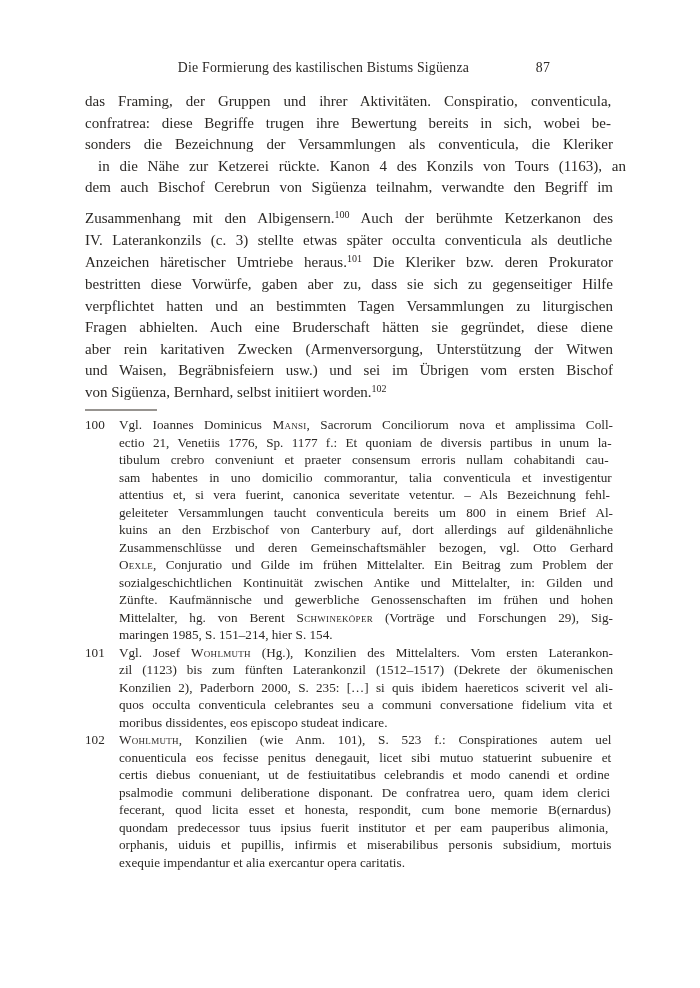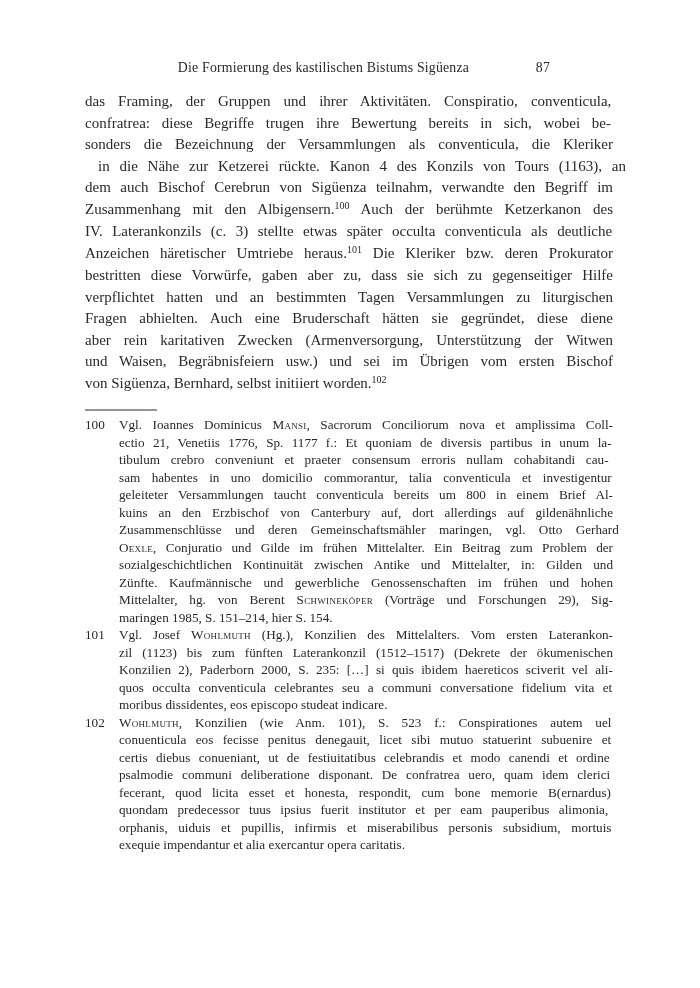--- a/index.html
+++ b/index.html
@@ -56,43 +56,44 @@
     <span class="title">Die Formierung des kastilischen Bistums Sigüenza</span>
     <span class="pageno">87</span>
   </div>
 
   <div class="textblock bodytext">
       <div class="jline" style="word-spacing: 9.34px;"><span class="measure"><span class="seg-r">das Framing, der Gruppen und ihrer Aktivitäten. </span><span class="seg-i">Conspiratio</span><span class="seg-r">, </span><span class="seg-i">conventicula</span><span class="seg-r">,</span></span></div>
       <div class="jline" style="word-spacing: 8.02px;"><span class="measure"><span class="seg-i">confratrea</span><span class="seg-r">: diese Begriffe trugen ihre Bewertung bereits in sich, wobei be-</span></span></div>
       <div class="jline" style="word-spacing: 9.23px;"><span class="measure"><span class="seg-r">sonders die Bezeichnung der Versammlungen als </span><span class="seg-i">conventicula</span><span class="seg-r">, die Kleriker</span></span></div>
       <div class="jline" style="word-spacing: 6.06px; margin-left: 13px;"><span class="measure"><span class="seg-r">in die Nähe zur Ketzerei rückte. Kanon 4 des Konzils von Tours (1163), an</span></span></div>
       <div class="jline" style="word-spacing: 5.72px;"><span class="measure"><span class="seg-r">dem auch Bischof Cerebrun von Sigüenza teilnahm, verwandte den Begriff im</span></span></div>
-      <div class="jline" style="word-spacing: 8.15px;"><span class="measure"><span class="seg-r">Zusammenhang mit den Albigensern.</span><span class="seg-sup">100</span><span class="seg-r"> Auch der berühmte Ketzerkanon des</span></span></div>
+      <div class="jline" style="word-spacing: 8.15px; margin-top: 9px;"><span class="measure"><span class="seg-r">Zusammenhang mit den Albigensern.</span><span class="seg-sup">100</span><span class="seg-r"> Auch der berühmte Ketzerkanon des</span></span></div>
       <div class="jline" style="word-spacing: 5.76px;"><span class="measure"><span class="seg-r">IV. Laterankonzils (c. 3) stellte etwas später </span><span class="seg-i">occulta conventicula</span><span class="seg-r"> als deutliche</span></span></div>
       <div class="jline" style="word-spacing: 7.08px;"><span class="measure"><span class="seg-r">Anzeichen häretischer Umtriebe heraus.</span><span class="seg-sup">101</span><span class="seg-r"> Die Kleriker bzw. deren Prokurator</span></span></div>
       <div class="jline" style="word-spacing: 6.28px;"><span class="measure"><span class="seg-r">bestritten diese Vorwürfe, gaben aber zu, dass sie sich zu gegenseitiger Hilfe</span></span></div>
       <div class="jline" style="word-spacing: 8.44px;"><span class="measure"><span class="seg-r">verpflichtet hatten und an bestimmten Tagen Versammlungen zu liturgischen</span></span></div>
       <div class="jline" style="word-spacing: 8.82px;"><span class="measure"><span class="seg-r">Fragen abhielten. Auch eine Bruderschaft hätten sie gegründet, diese diene</span></span></div>
       <div class="jline" style="word-spacing: 9.31px;"><span class="measure"><span class="seg-r">aber rein karitativen Zwecken (Armenversorgung, Unterstützung der Witwen</span></span></div>
       <div class="jline" style="word-spacing: 7.97px;"><span class="measure"><span class="seg-r">und Waisen, Begräbnisfeiern usw.) und sei im Übrigen vom ersten Bischof</span></span></div>
       <div class="jline endline"><span class="measure"><span class="seg-r">von Sigüenza, Bernhard, selbst initiiert worden.</span><span class="seg-sup">102</span></span></div>
     </div>
 
   <div class="fnrule"></div>
 
   <div class="textblock footnotes">
       <div class="footnote">
         <span class="fn-num">100</span>
         <div class="jline" style="word-spacing: 7.17px;"><span class="measure"><span class="seg-r">Vgl. Ioannes Dominicus </span><span class="seg-sc">Mansi</span><span class="seg-r">, Sacrorum Conciliorum nova et amplissima Coll-</span></span></div>
         <div class="jline" style="word-spacing: 4.99px;"><span class="measure"><span class="seg-r">ectio 21, Venetiis 1776, Sp. 1177 f.: </span><span class="seg-i">Et quoniam de diversis partibus in unum la-</span></span></div>
         <div class="jline" style="word-spacing: 7.4px;"><span class="measure"><span class="seg-i">tibulum crebro conveniunt et praeter consensum erroris nullam cohabitandi cau-</span></span></div>
         <div class="jline" style="word-spacing: 8.09px;"><span class="measure"><span class="seg-i">sam habentes in uno domicilio commorantur, talia conventicula et investigentur</span></span></div>
+        <div class="jline" style="word-spacing: 6.02px;"><span class="measure"><span class="seg-i">attentius et, si vera fuerint, canonica severitate vetentur.</span><span class="seg-r"> – Als Bezeichnung fehl-</span></span></div>
         <div class="jline" style="word-spacing: 6.87px;"><span class="measure"><span class="seg-r">geleiteter Versammlungen taucht </span><span class="seg-i">conventicula</span><span class="seg-r"> bereits um 800 in einem Brief Al-</span></span></div>
         <div class="jline" style="word-spacing: 7.69px;"><span class="measure"><span class="seg-r">kuins an den Erzbischof von Canterbury auf, dort allerdings auf gildenähnliche</span></span></div>
-        <div class="jline" style="word-spacing: 10.04px;"><span class="measure"><span class="seg-r">Zusammenschlüsse und deren Gemeinschaftsmähler maringen, vgl. Otto Gerhard</span></span></div>
+        <div class="jline" style="word-spacing: 10.04px;"><span class="measure"><span class="seg-r">Zusammenschlüsse und deren Gemeinschaftsmähler bezogen, vgl. Otto Gerhard</span></span></div>
         <div class="jline" style="word-spacing: 6.09px;"><span class="measure"><span class="seg-sc">Oexle</span><span class="seg-r">, Conjuratio und Gilde im frühen Mittelalter. Ein Beitrag zum Problem der</span></span></div>
         <div class="jline" style="word-spacing: 7.84px;"><span class="measure"><span class="seg-r">sozialgeschichtlichen Kontinuität zwischen Antike und Mittelalter, in: Gilden und</span></span></div>
         <div class="jline" style="word-spacing: 8.33px;"><span class="measure"><span class="seg-r">Zünfte. Kaufmännische und gewerbliche Genossenschaften im frühen und hohen</span></span></div>
         <div class="jline" style="word-spacing: 8.63px;"><span class="measure"><span class="seg-r">Mittelalter, hg. von Berent </span><span class="seg-sc">Schwineköper</span><span class="seg-r"> (Vorträge und Forschungen 29), Sig-</span></span></div>
         <div class="jline endline"><span class="measure"><span class="seg-r">maringen 1985, S. 151–214, hier S. 154.</span></span></div>
       </div>
       <div class="footnote">
         <span class="fn-num">101</span>
         <div class="jline" style="word-spacing: 7.64px;"><span class="measure"><span class="seg-r">Vgl. Josef </span><span class="seg-sc">Wohlmuth</span><span class="seg-r"> (Hg.), Konzilien des Mittelalters. Vom ersten Laterankon-</span></span></div>
         <div class="jline" style="word-spacing: 6.64px; text-align: right;"><span class="measure"><span class="seg-r">zil (1123) bis zum fünften Laterankonzil (1512–1517) (Dekrete der ökumenischen</span></span></div>

